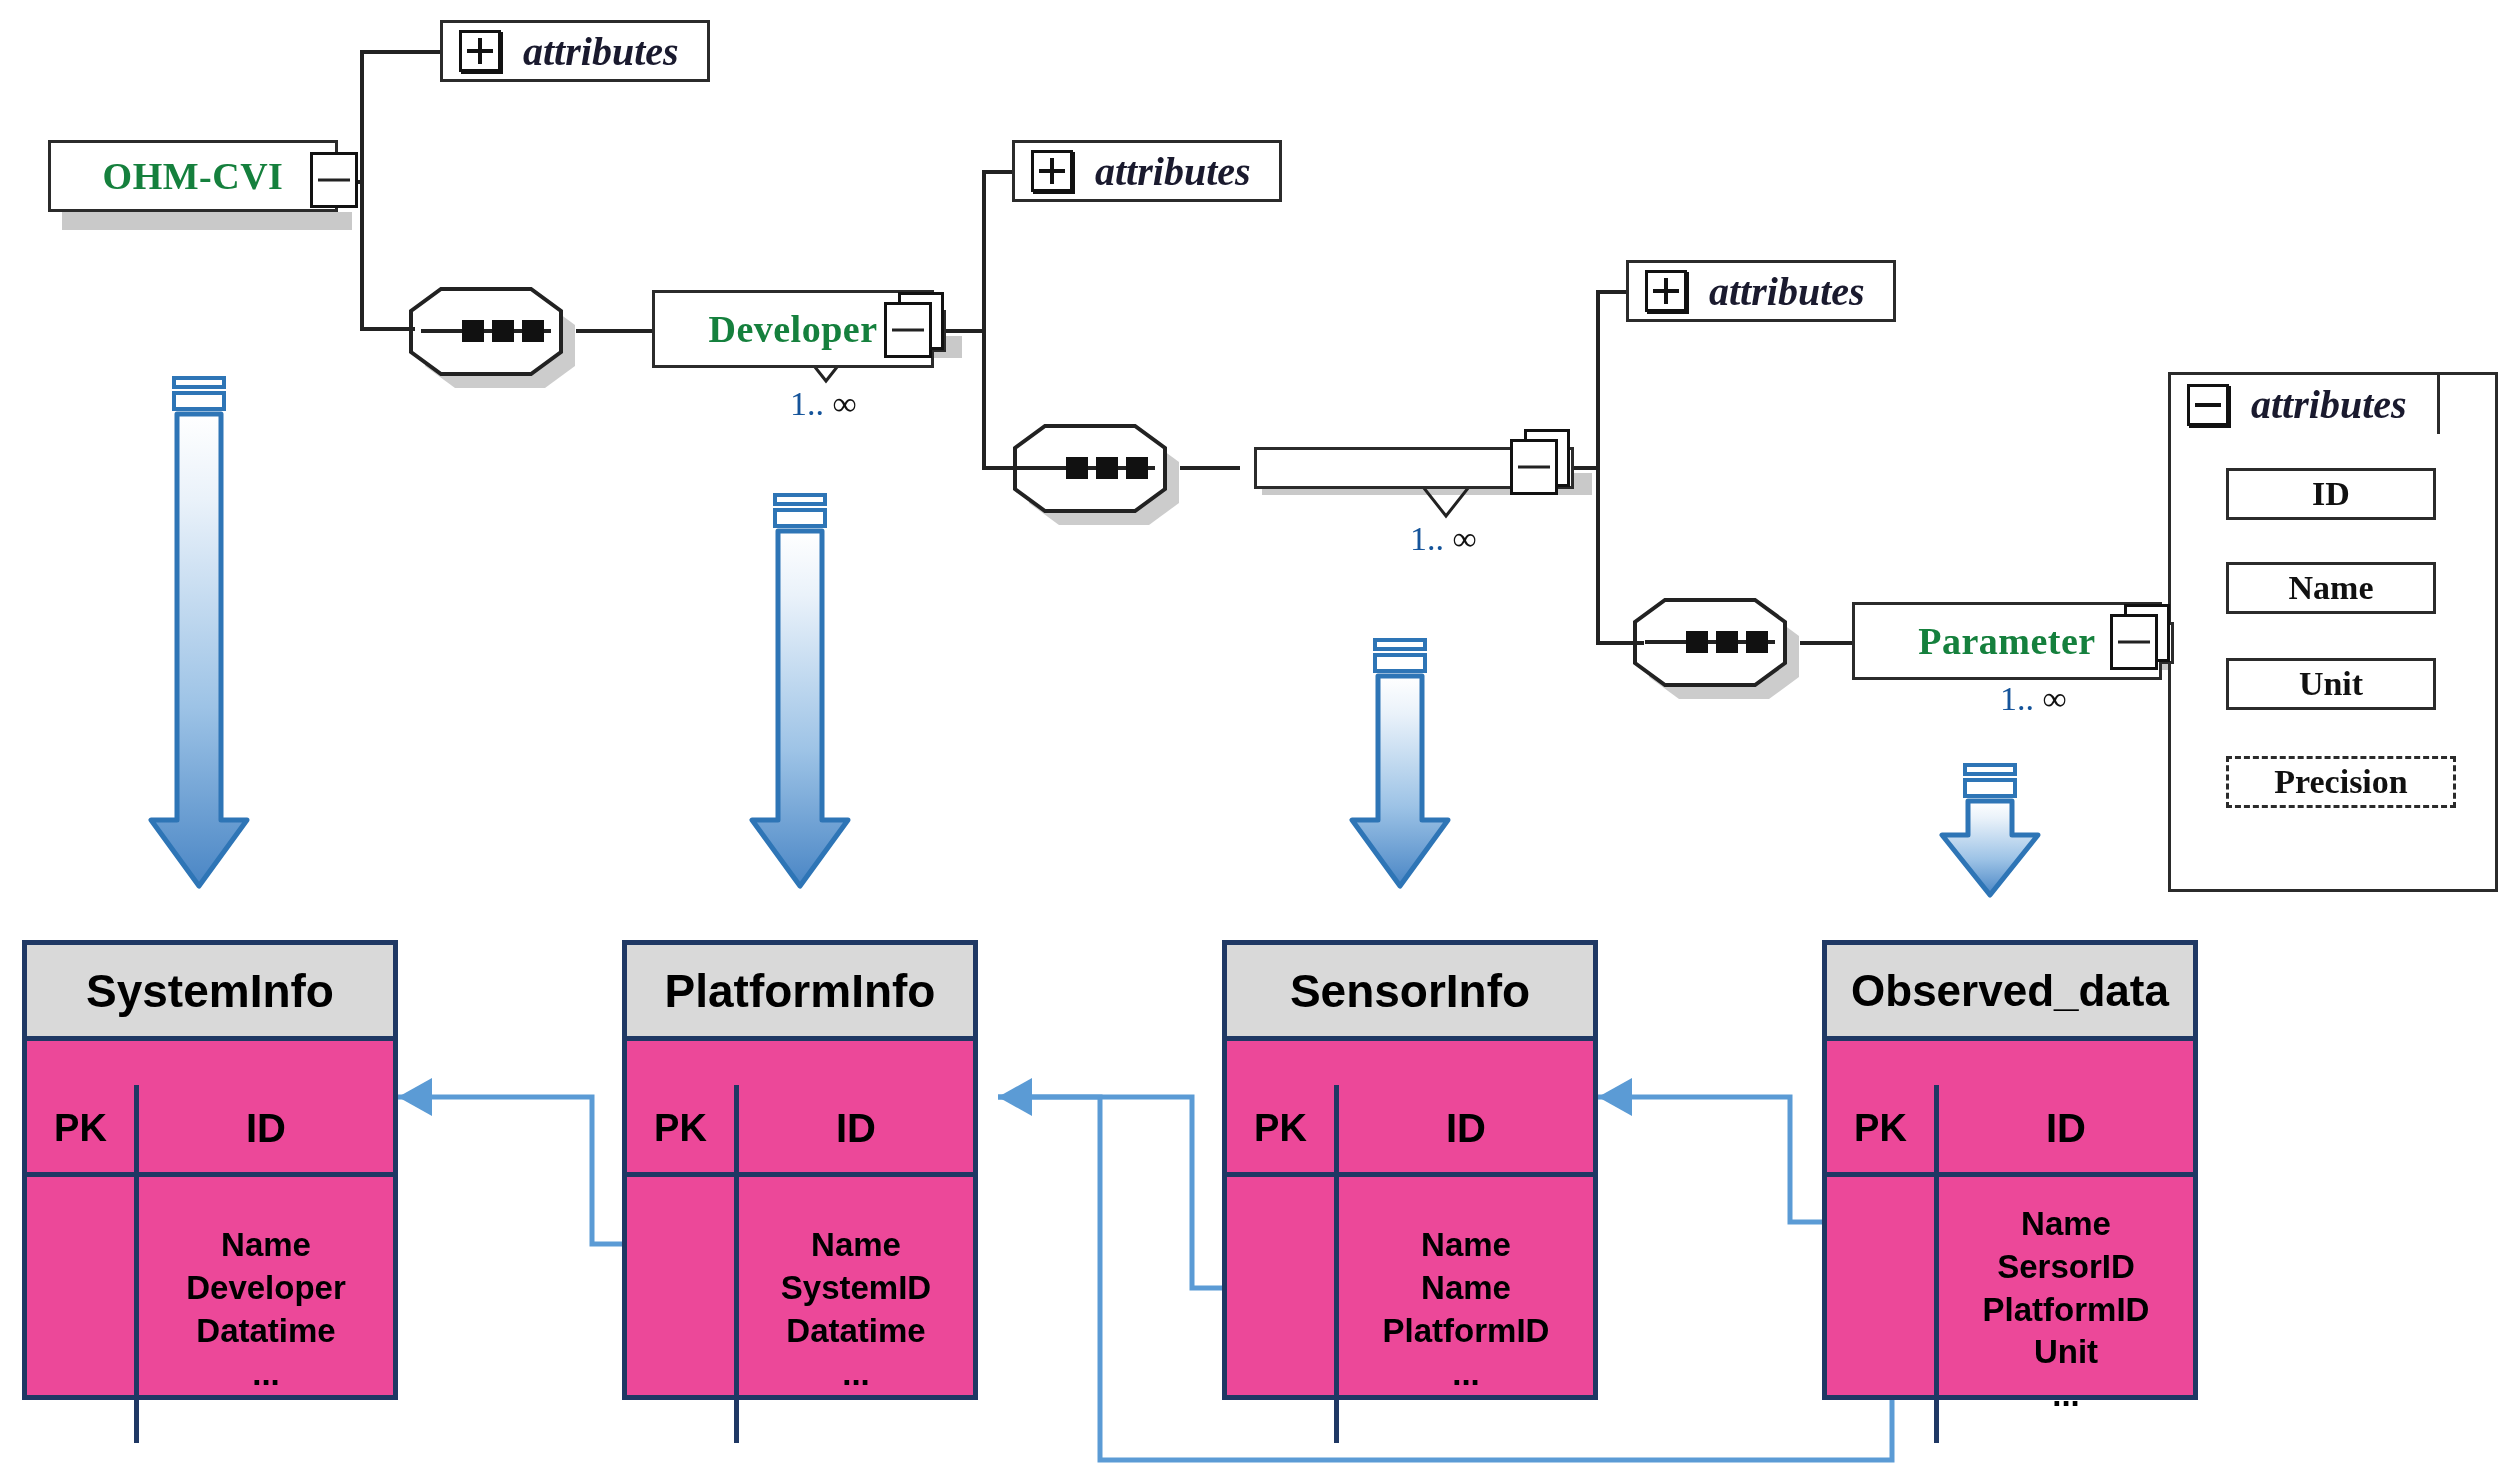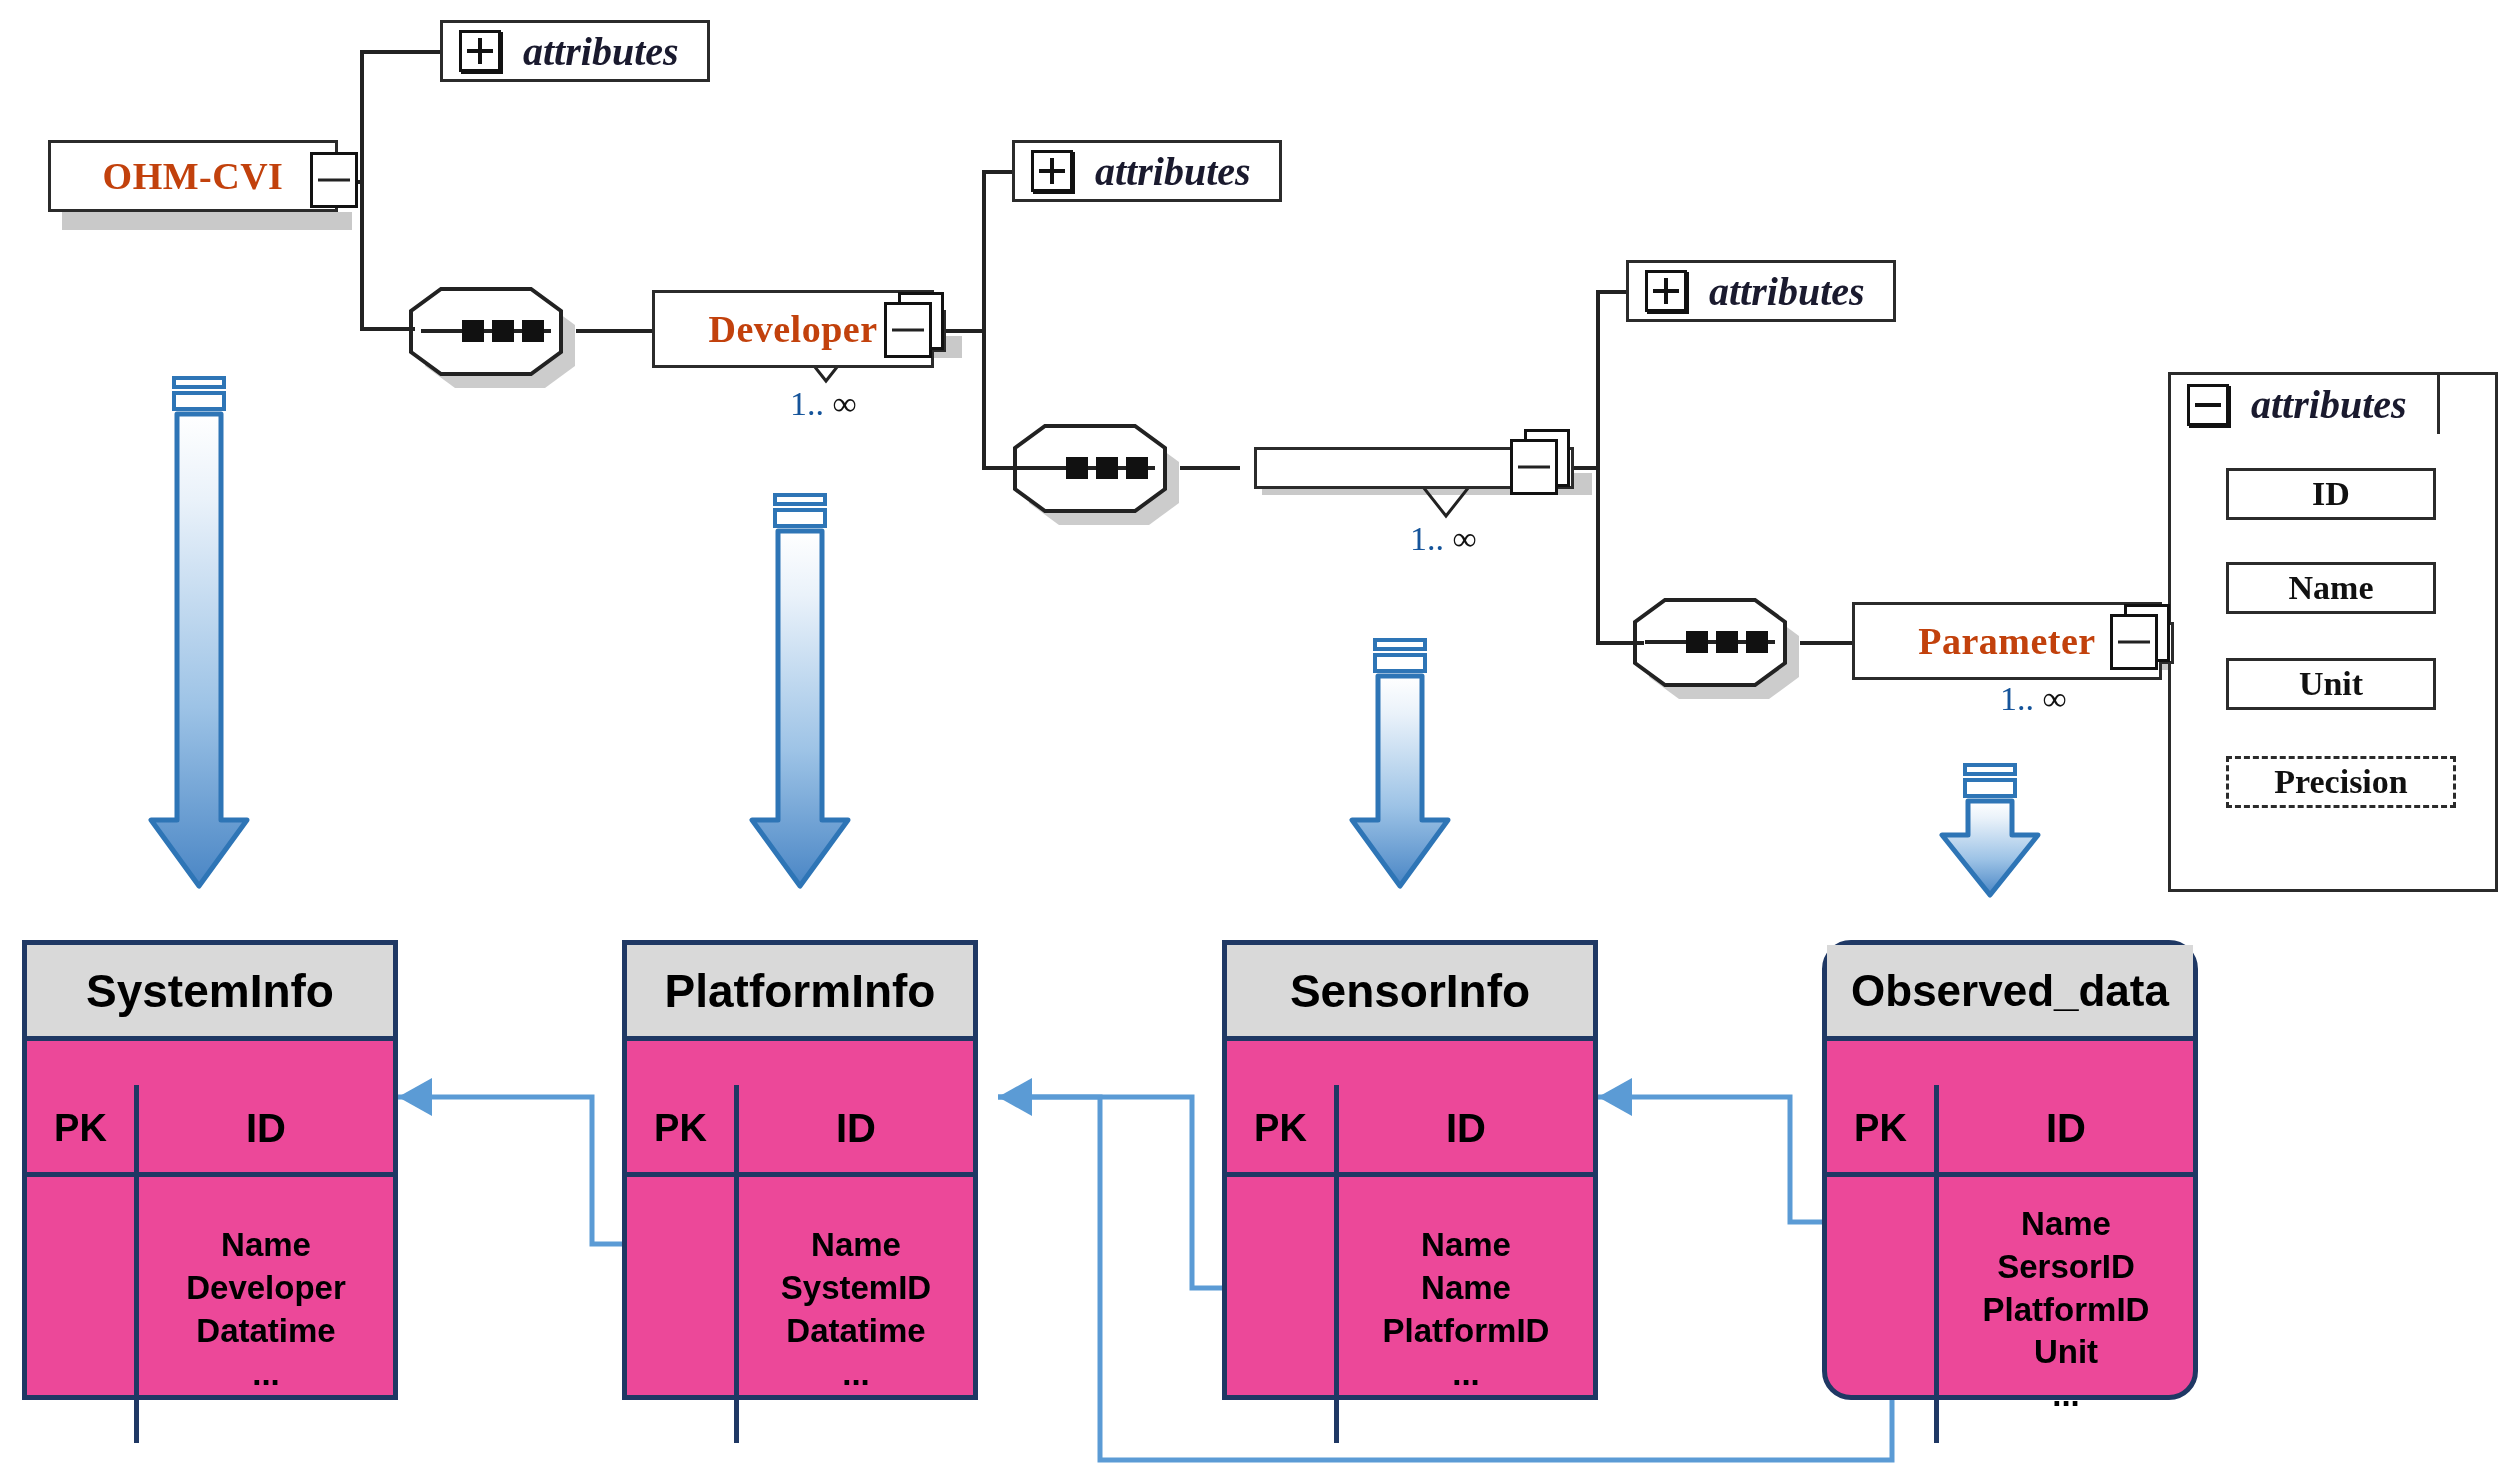--- a/index.html
+++ b/index.html
@@ -5,21 +5,21 @@
   html,body{margin:0;padding:0;background:#fff;}
   body{width:2500px;height:1472px;position:relative;overflow:hidden;
        font-family:"Liberation Sans",sans-serif;}
 
   #stage{position:absolute;left:0;top:0;width:2500px;height:1472px;padding-left:33px;}
 
   
   .xsd-el{position:absolute;box-sizing:border-box;background:#fff;
           border:3px solid #2b2b2b;display:flex;align-items:center;
           justify-content:center;font-family:"Liberation Serif",serif;
-          font-weight:bold;color:#c2410c;z-index:6;}
+          font-weight:bold;color:#15803d;z-index:6;}
   .xsd-el .lbl{font-size:38px;letter-spacing:.5px;}
 
   .shadow{position:absolute;background:#c9c9c9;z-index:2;}
 
   
   .stack-sheet{position:absolute;background:#fff;border:3px solid #2b2b2b;
                box-sizing:border-box;z-index:5;}
 
   
   .nub{position:absolute;box-sizing:border-box;background:#fff;
@@ -300,21 +300,21 @@
       <div class="c-pk" style="width:112px;"></div>
       <div class="c-val" style="font-size:33px;">
         <span class="ln">Name</span>
         <span class="ln">Name</span>
         <span class="ln">PlatformID</span>
         <span class="ln">...</span>
       </div>
     </div>
   </div>
 
-  <div class="tbl" style="left:1822px;top:940px;width:376px;height:460px;border-radius:29px;">
+  <div class="tbl" style="left:1822px;top:940px;width:376px;height:460px;">
     <div class="thead" style="height:96px;font-size:44px;">Observed_data</div>
     <div class="trow head-row" style="height:92px;">
       <div class="c-pk" style="width:112px;font-size:38px;">PK</div>
       <div class="c-val" style="font-size:40px;">ID</div>
     </div>
     <div class="trow" style="height:266px;">
       <div class="c-pk" style="width:112px;"></div>
       <div class="c-val" style="font-size:33px;">
         <span class="ln">Name</span>
         <span class="ln">SersorID</span>

